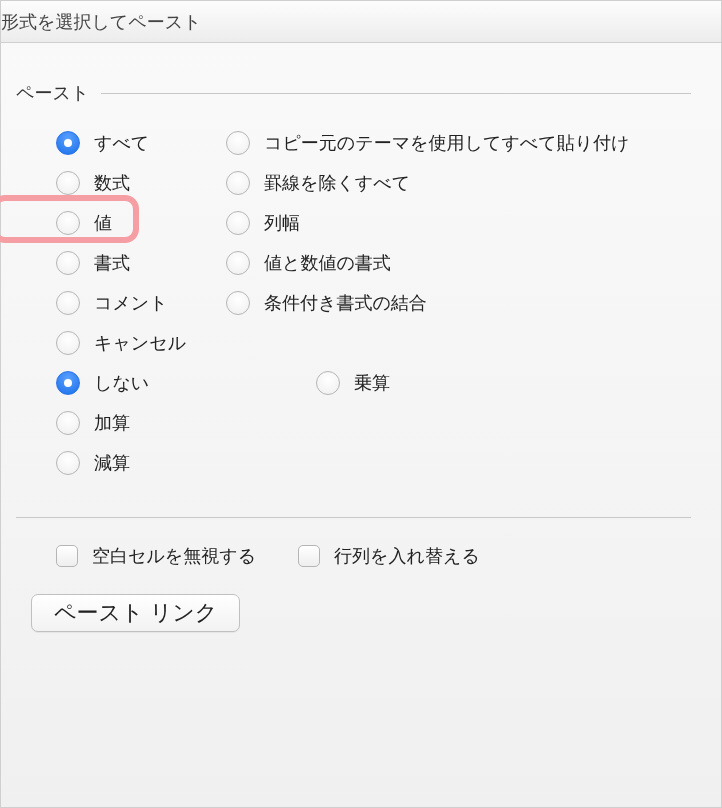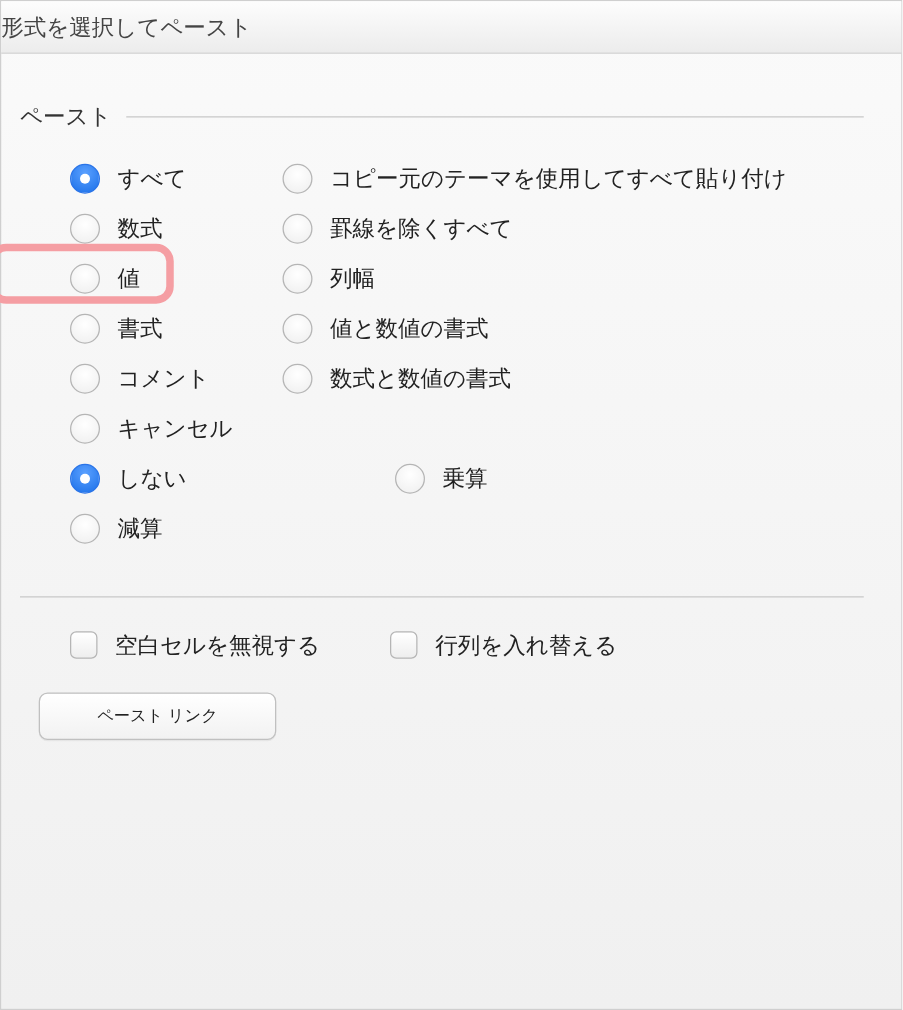--- a/index.html
+++ b/index.html
@@ -96,21 +96,21 @@
   .highlight-box {
     position: absolute;
     border: 6px solid #f59ea3;
     border-radius: 14px;
     pointer-events: none;
     z-index: 5;
   }
   .checks {
     display: flex;
     padding-left: 40px;
-    gap: 56px;
+    gap: 42px;
   }
   .check-row { display: flex; align-items: center; cursor: default; }
   .checkbox {
     width: 22px;
     height: 22px;
     border: 1px solid #b5b5b5;
     border-radius: 5px;
     background: linear-gradient(#fff,#eee);
     margin-right: 14px;
     flex-shrink: 0;
@@ -120,21 +120,21 @@
     justify-content: space-between;
     align-items: center;
     padding: 26px 30px 0 30px;
   }
   .btn-right { display: flex; gap: 18px; }
   button.mac {
     height: 38px;
     border-radius: 7px;
     border: 1px solid #c0c0c0;
     background: linear-gradient(#ffffff, #f2f2f2);
-    font-size: 13px;
+    font-size: 22px;
     padding: 0 22px;
     color: #222;
     cursor: default;
     box-shadow: 0 1px 0 rgba(0,0,0,0.05);
   }
   button.mac.primary {
     border-color: #1f66d6;
     background: linear-gradient(#4d97ff, #1a6fe8);
     color: #fff;
     min-width: 110px;
@@ -195,31 +195,35 @@
         <div class="radio-row">
           <span class="radio"></span>
           <span class="radio-label">列幅</span>
         </div>
         <div class="radio-row">
           <span class="radio"></span>
           <span class="radio-label">値と数値の書式</span>
         </div>
         <div class="radio-row">
           <span class="radio"></span>
-          <span class="radio-label">数式と数値の書式</span>
+          <span class="radio-label">条件付き書式の結合</span>
         </div>
       </div>
     </div>
 
 
     <div class="op-grid">
       <div class="col left">
         <div class="radio-row">
           <span class="radio sel"></span>
           <span class="radio-label">しない</span>
+        </div>
+        <div class="radio-row">
+          <span class="radio"></span>
+          <span class="radio-label">加算</span>
         </div>
         <div class="radio-row">
           <span class="radio"></span>
           <span class="radio-label">減算</span>
         </div>
       </div>
       <div class="col right">
         <div class="radio-row">
           <span class="radio"></span>
           <span class="radio-label">乗算</span>

